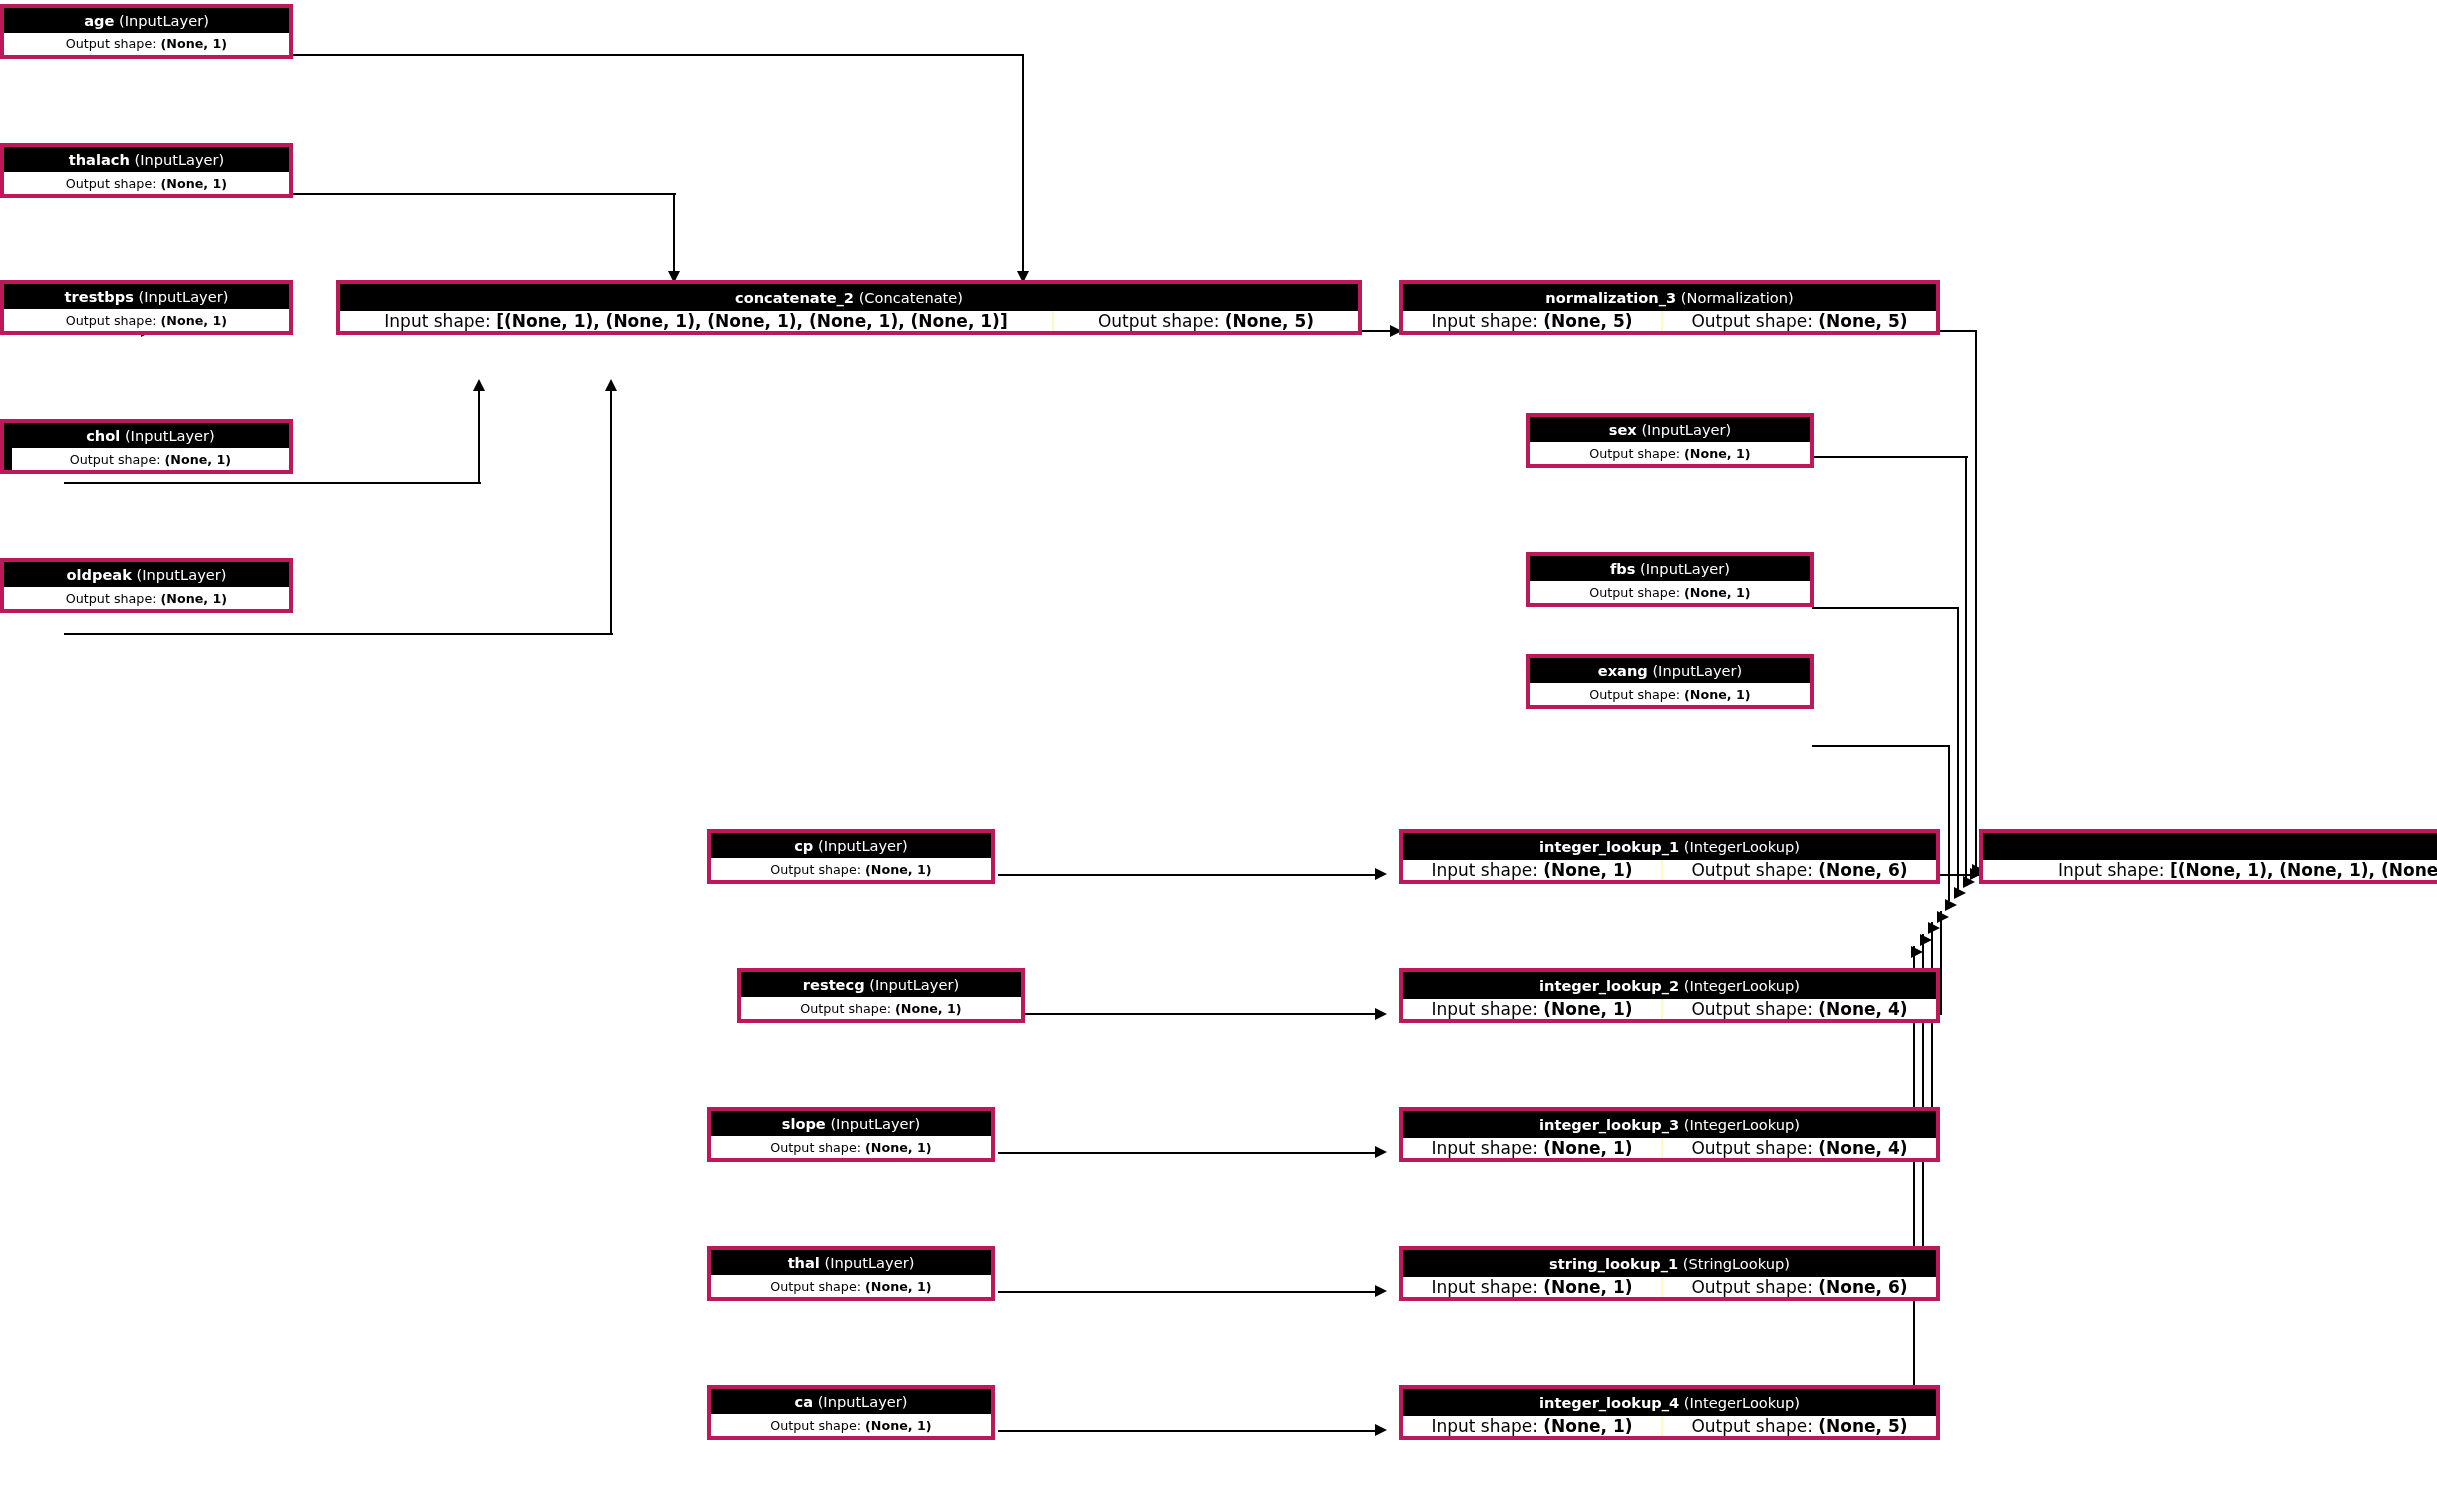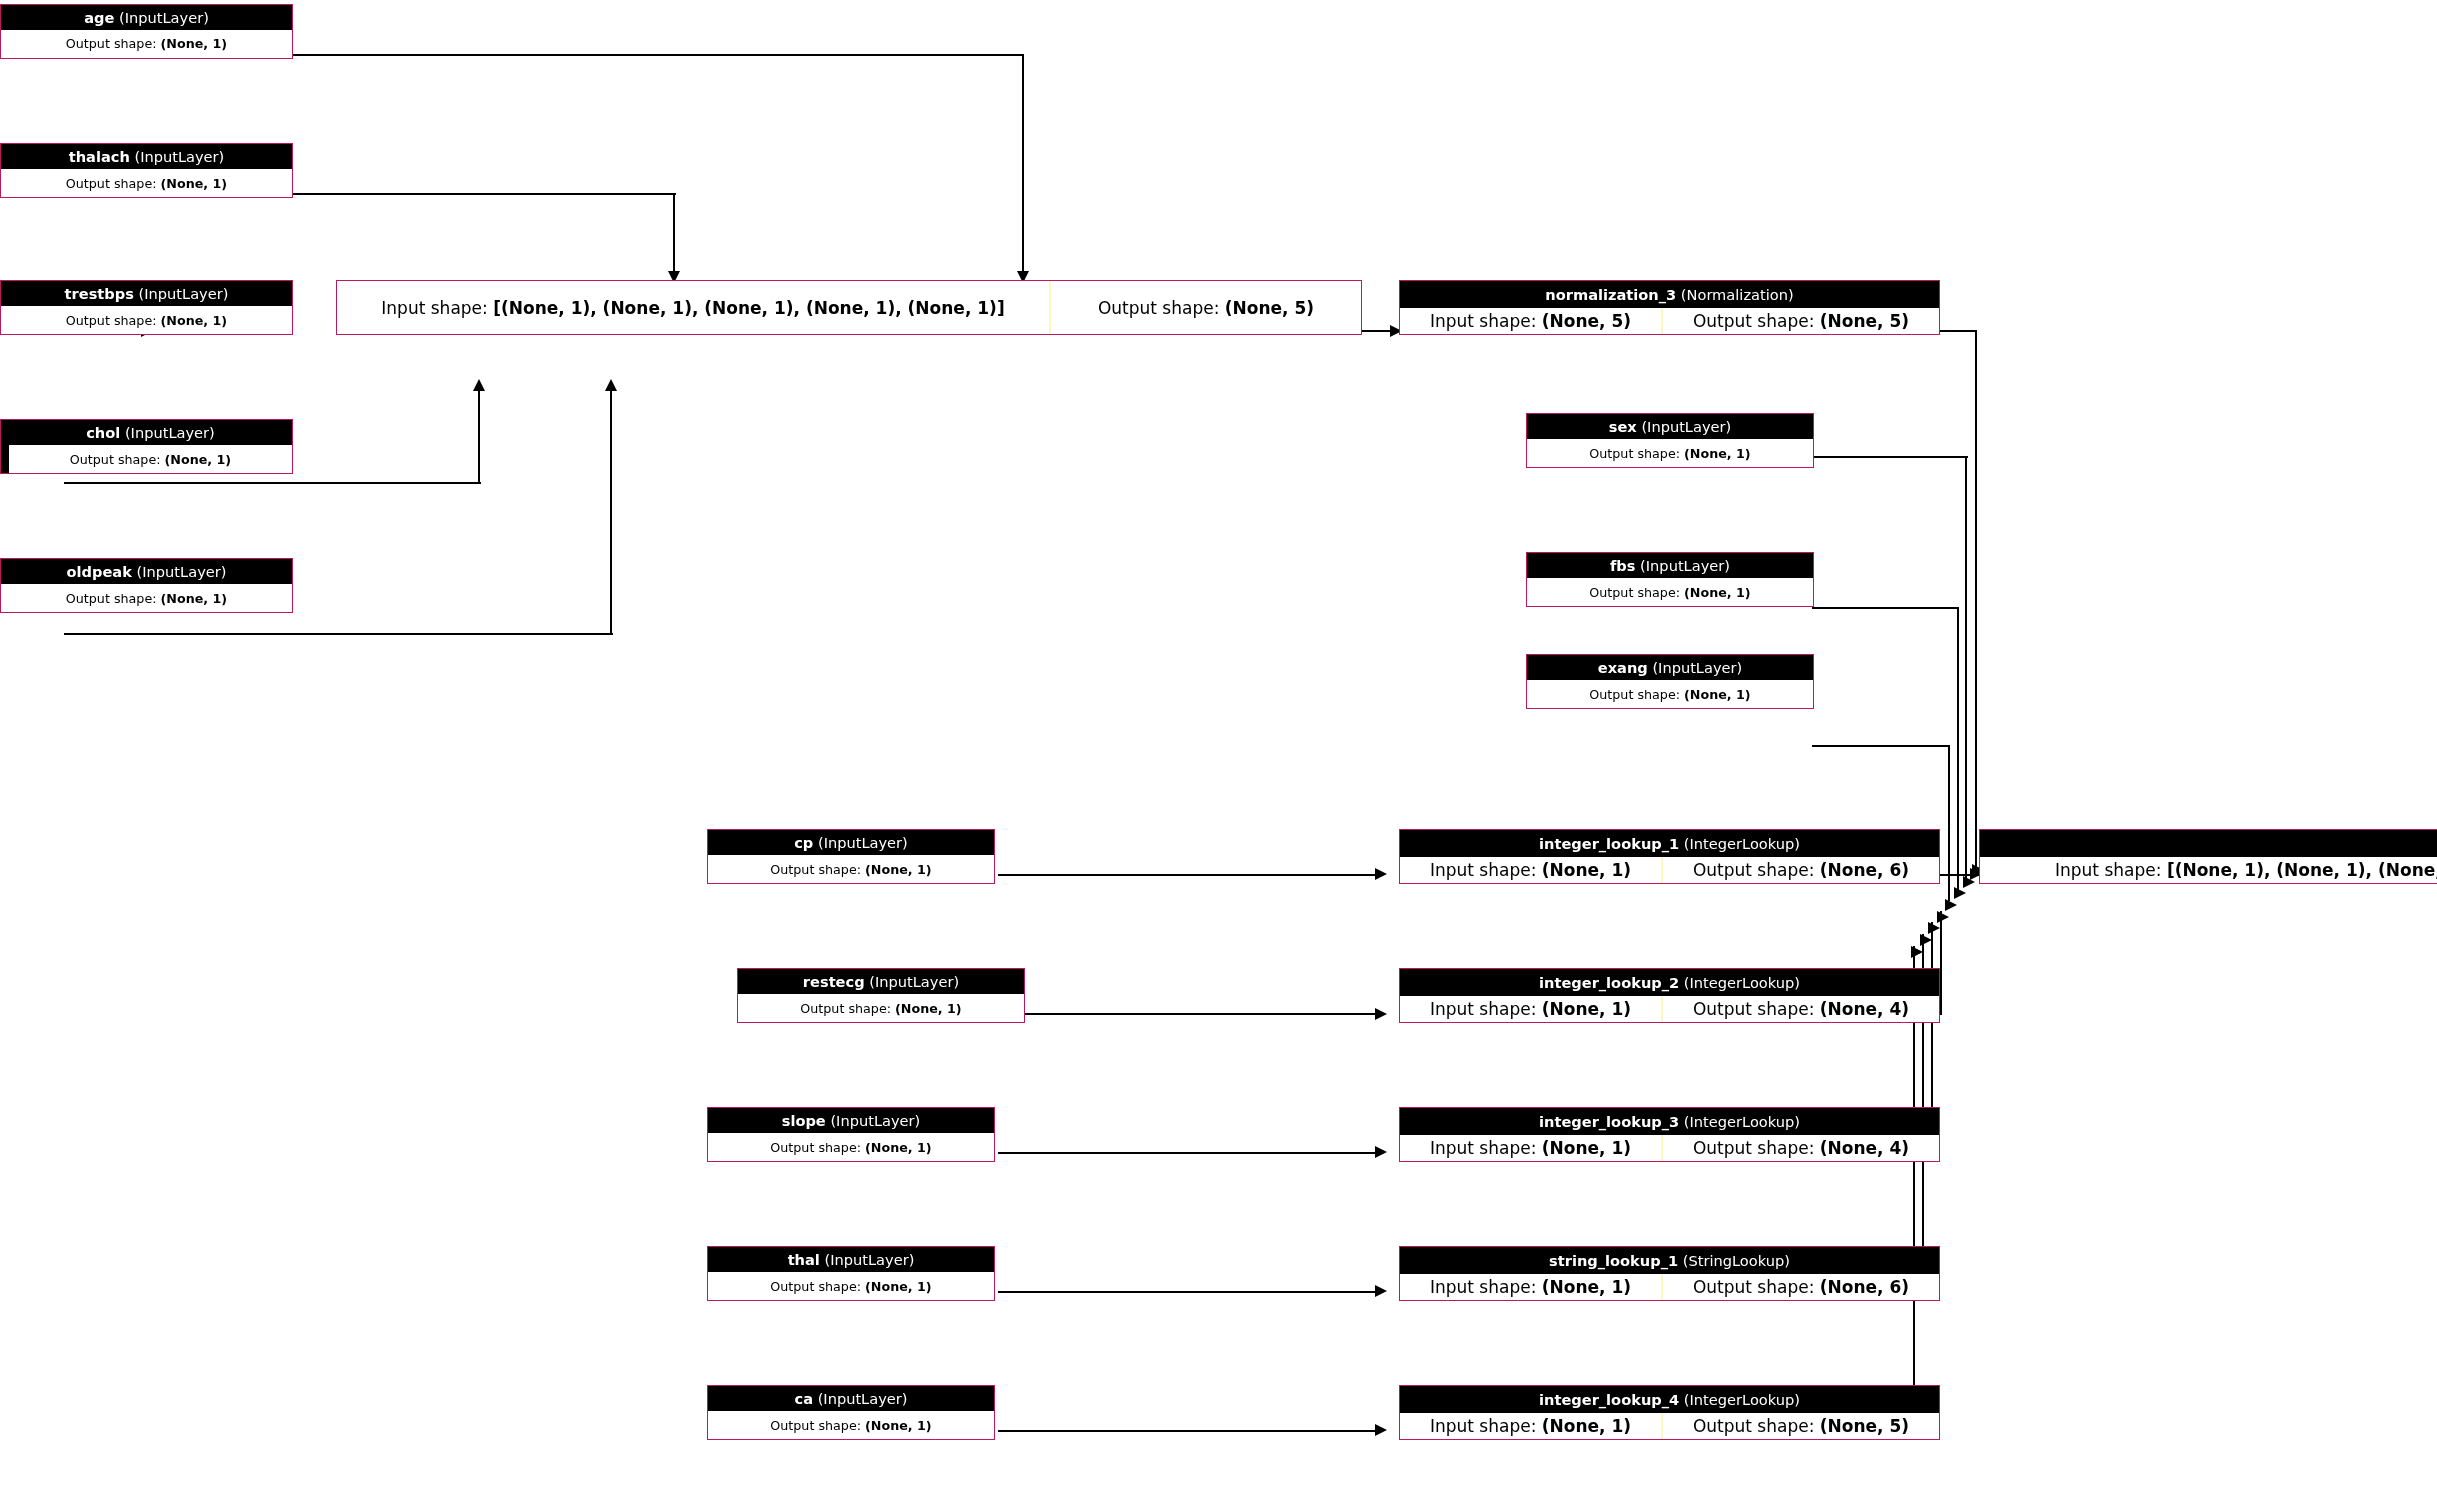--- a/index.html
+++ b/index.html
@@ -11,21 +11,21 @@
     height:1506px;
     background:#ffffff;
     overflow:hidden;
   }
 
   
   .node{
     position:absolute;
     box-sizing:border-box;
     background:#000000;
-    border:1px solid #be185d;
+    border:4px solid #be185d;
     display:flex;
     flex-direction:column;
     z-index:5;
   }
   .node-title{
     color:#ffffff;
     text-align:center;
     white-space:nowrap;
     display:flex;
     align-items:center;
@@ -222,20 +222,23 @@
       <b>oldpeak</b>&nbsp;<span class="type">(<span>InputLayer</span>)</span>
     </div>
     <div class="node-body">
       <div class="cell">
         <span>Output shape:</span>&nbsp;<b>(None, 1)</b>
       </div>
     </div>
   </div>
 
   <div class="node n-proc" style="left:336px;top:280px;width:1026px;height:55px;">
+    <div class="node-title">
+      <b>concatenate_2</b>&nbsp;<span class="type">(<span>Concatenate</span>)</span>
+    </div>
     <div class="node-body">
       <div class="cell" style="flex:0 0 712px;">
         <span>Input shape:</span>&nbsp;<b>[(None, 1), (None, 1), (None, 1), (None, 1), (None, 1)]</b>
       </div>
       <div class="cell">
         <span>Output shape:</span>&nbsp;<b>(None, 5)</b>
       </div>
     </div>
   </div>
 

